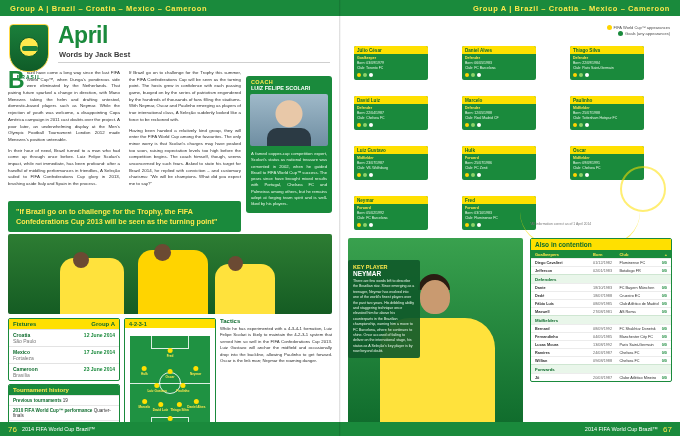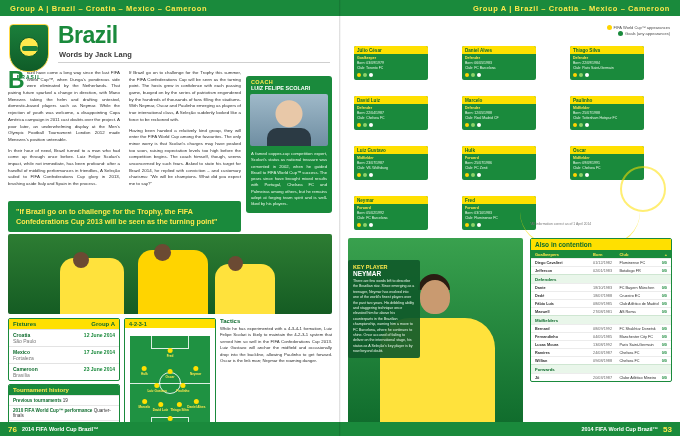--- a/index.html
+++ b/index.html
@@ -262,21 +262,21 @@
   .ct-colhd .c3 { width: 30%; } .ct-colhd .c4 { width: 6%; text-align: right; }
 
   .footnote {
     position: absolute; left: 190px; top: 206px;
     font-size: 3.4px; color: #777;
   }
 
   
   .folio {
     position: absolute; bottom: 0; left: 0; right: 0; height: 14px;
-    background: #1a8a3c; color: #ffe94d; font-size: 5.5px; font-weight: bold;
+    background: #1a8a3c; color: #ffe94d; font-size: 5.5px; font-weight: normal;
     display: flex; align-items: center; text-align: center;
   }
   .folio.left { padding-left: 8px; }
   .folio.right { justify-content: flex-end; padding-right: 8px; }
   .folio .num { font-size: 8px; }
   .folio .txt { margin-left: 5px; color: #ffffff; }
   .folio.right .txt { margin: 0 5px 0 0; }
 
   .gutter {
     position: absolute; left: 339px; top: 0; width: 2px; height: 436px;
@@ -295,22 +295,22 @@
 
     <div class="lp-body">
 
       <div class="crest-col">
         <div class="crest">
           <div class="globe"></div>
         </div>
         <div class="crest-label">BRASIL</div>
       </div>
 
-      <div class="title-brazil">Brazil</div>
-      <div class="byline">Words by Jack Lang</div>
+      <div class="title-brazil">April</div>
+      <div class="byline">Words by Jack Best</div>
       <div class="title-rule"></div>
 
       <div class="cols">
         <p><span class="dropcap">B</span><span>razil have come a long way since the last FIFA World Cup™, when Dunga's ponderous side were eliminated by the Netherlands. That pairing future sparked a change in direction, with Mano Menezes taking the helm and drafting untested, domestic-based players such as Neymar. While the rejection of youth was welcome, a disappointing Copa América campaign in 2011 cast doubts over the project. A poor later, an underwhelming display at the Men's Olympic Football Tournament London 2012 made Menezes's position untenable.</span></p>
         <p>In their hour of need, Brazil turned to a man who had come up through once before. Luiz Felipe Scolari's impact, while not immediate, has been profound: after a handful of middling performances in friendlies, A Seleção sailed to FIFA Confederations Cup glory in 2013, brushing aside Italy and Spain in the process.</p>
         <p>If Brazil go on to challenge for the Trophy this summer, the FIFA Confederations Cup will be seen as the turning point. The hosts grew in confidence with each passing game, buoyed on by the series of patriotism engendered by the hundreds of thousands of fans filling the stadiums. With Neymar, Oscar and Paulinho emerging as players of true international class, A Seleção suddenly looked like a force to be reckoned with.</p>
         <p>Having been handed a relatively kind group, they will enter the FIFA World Cup among the favourites. The only minor worry is that Scolari's charges may have peaked too soon, raising expectation levels too high before the competition begins. The coach himself, though, seems unconcerned by such fears. Asked to state his target for Brazil 2014, he replied with conviction – and customary charisma: "We will be champions. What did you expect me to say?"</p>
       </div>
 
       <div class="pullquote">"If Brazil go on to challenge for the Trophy, the FIFA Confederations Cup 2013 will be seen as the turning point"</div>
@@ -675,18 +675,18 @@
           <span class="c2">20/03/1987</span>
           <span class="c3">Clube Atlético Mineiro</span>
           <span class="c4">0/0</span>
         </div>
       </div>
 
     </div>
 
     <div class="folio right">
       <span class="txt">2014 FIFA World Cup Brazil™</span>
-      <span class="num">53</span>
+      <span class="num">67</span>
     </div>
   </div>
 
   <div class="gutter"></div>
 </div>
 
 </body></html>

